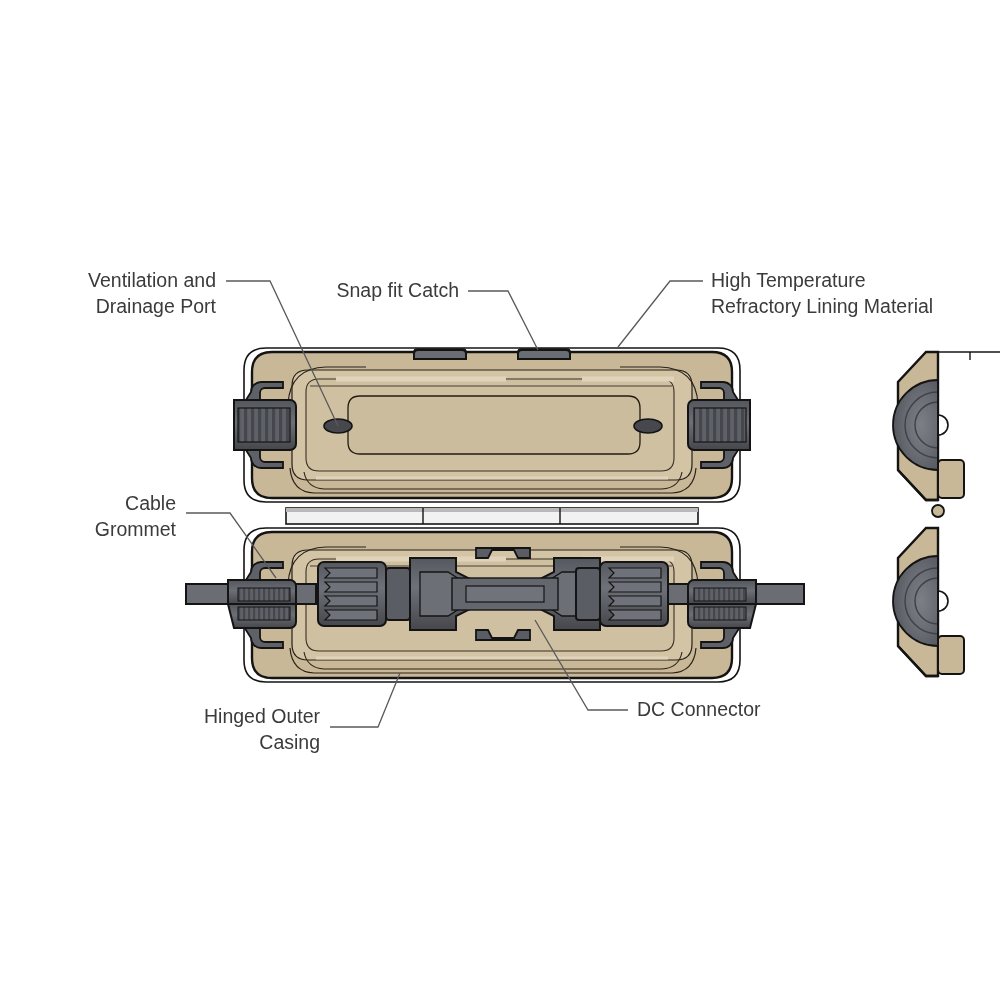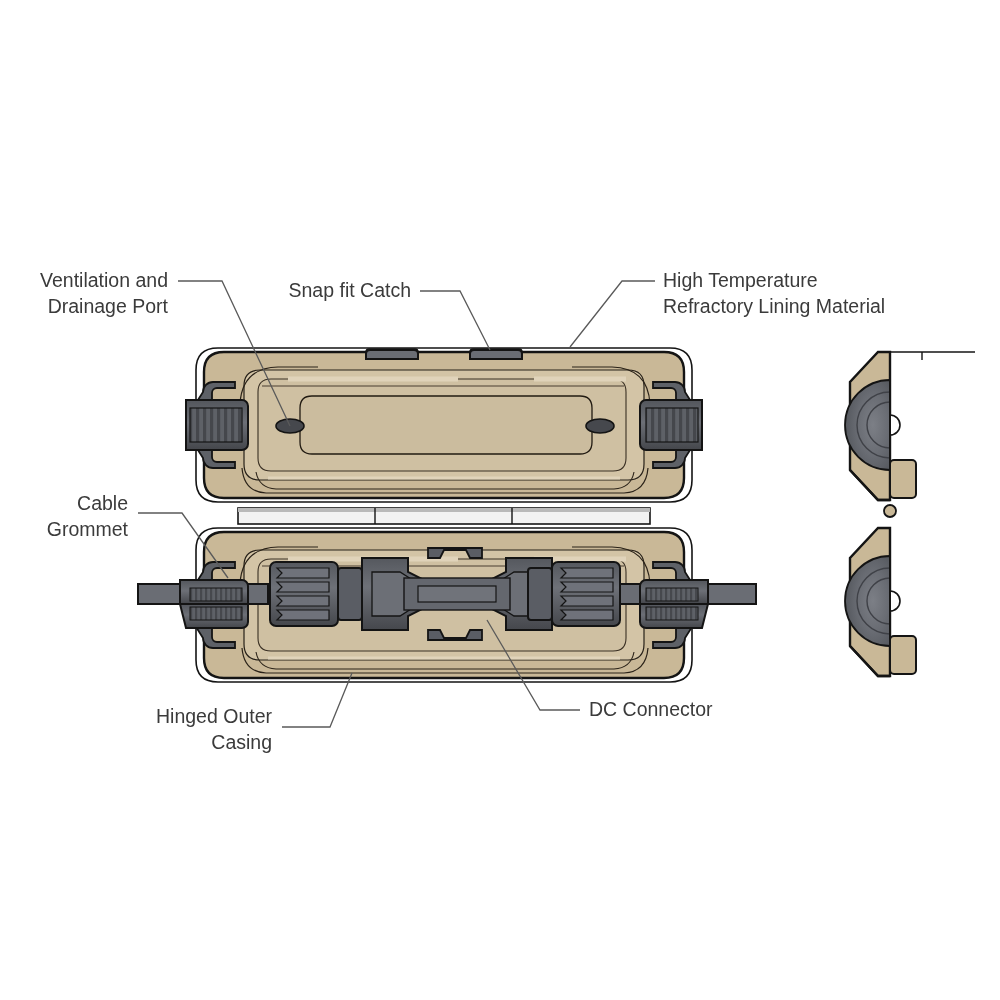--- a/index.html
+++ b/index.html
@@ -13,20 +13,21 @@
     height: 1000px;
     font-family: "Liberation Sans", "DejaVu Sans", sans-serif;
     overflow: hidden;
     position: relative;
   }
   #diagram-root {
     position: absolute;
     left: 0; top: 0;
     width: 912px;
     height: 1000px;
+    padding-left: 48px;
   }
   svg#scene {
     display: block;
     width: 1000px;
     height: 1000px;
   }
   text.callout {
     font-family: "Liberation Sans", "DejaVu Sans", sans-serif;
     font-size: 19.5px;
     fill: #3b3b3b;

